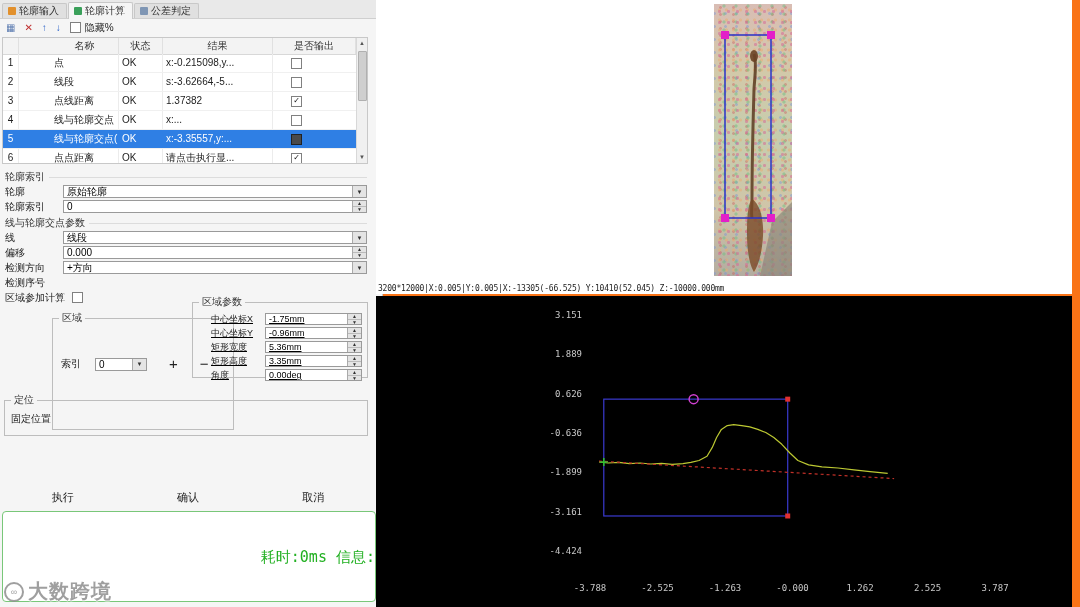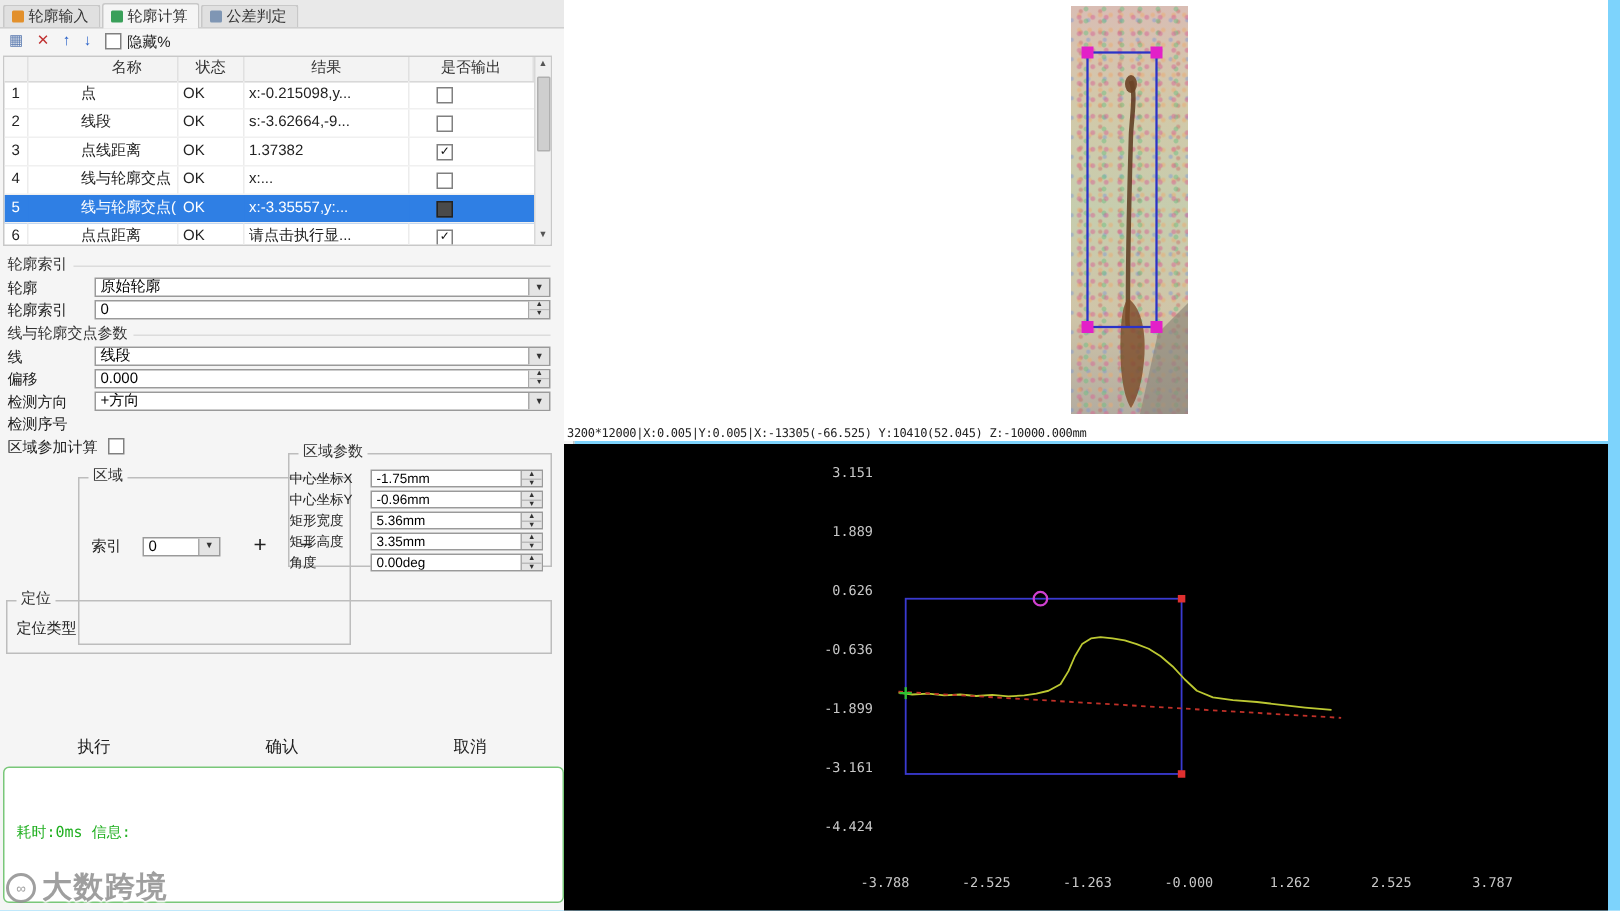--- a/index.html
+++ b/index.html
@@ -1,17 +1,17 @@
 <!DOCTYPE html>
 <html><head>
 <meta charset="utf-8">
 <style>
   html,body{margin:0;padding:0;}
   body{width:1080px;height:607px;font-family:"Liberation Sans","DejaVu Sans",sans-serif;background:#fff;overflow:hidden;}
-  #app{position:relative;width:1080px;height:607px;background:#7dd3fc;}
+  #app{position:relative;width:1080px;height:607px;background:#f97316;}
 
   
   #left-panel{position:absolute;left:0;top:0;width:383px;height:607px;background:#f5f5f5;border-right:1px solid #c4c4c4;box-sizing:border-box;}
   .tabbar{display:flex;height:18px;background:#e9e9e9;border-bottom:1px solid #cfcfcf;padding-left:2px;align-items:flex-end;}
   .tab{display:flex;align-items:center;gap:3px;padding:0 7px 0 5px;font-size:10px;color:#333;background:#e0e0e0;border:1px solid #c8c8c8;border-bottom:none;height:15px;box-sizing:border-box;margin-right:1px;border-radius:2px 2px 0 0;white-space:nowrap;}
   .tab.active{background:#f5f5f5;height:17px;margin-bottom:-1px;justify-content:center;}
   .tabicon{width:8px;height:8px;display:inline-block;border-radius:1px;}
   [data-name="contour-input-icon"]{background:#e2902c;}
   [data-name="contour-calc-icon"]{background:#3aa05a;}
   [data-name="tolerance-icon"]{background:#7f96b4;}
@@ -60,31 +60,31 @@
   .arrows .au{border-bottom:1px solid #bbb;}
 
   .group{position:absolute;border:1px solid #bdbdbd;box-sizing:border-box;}
   #region-group{left:4px;top:318px;width:182px;height:112px;margin-left:48px;}
   #region-params-group{left:192px;top:302px;width:176px;height:76px;}
   #positioning-group{left:4px;top:400px;width:364px;height:36px;}
   .gtitle{position:absolute;top:-7px;left:6px;background:#f5f5f5;padding:0 3px;font-size:10px;color:#333;line-height:12px;white-space:nowrap;}
   .region-row{position:absolute;left:8px;top:38px;right:6px;display:flex;align-items:center;}
   .combo.sm{flex:0 0 52px;}
   .bigbtn{font-size:15px;color:#222;margin-left:22px;line-height:14px;}
-  .rp-rows{position:absolute;left:0;top:9px;right:5px;}
+  .rp-rows{position:absolute;left:18px;top:9px;right:5px;text-decoration:underline;}
   .rp-rows .field-row{height:14px;}
   .rp-rows .field-label{width:52px;font-size:9px;}
   .rp-rows .combo,.rp-rows .spin{font-size:9px;height:12px;}
   .pos-row{position:absolute;left:6px;top:11px;right:6px;display:flex;align-items:center;gap:2px;}
 
   .btnrow{position:absolute;left:0;top:488px;width:376px;display:flex;justify-content:space-around;}
   .flatbtn{border:none;background:transparent;font-size:11px;color:#222;font-family:inherit;padding:2px 10px;}
 
   .logbox{position:absolute;left:2px;top:511px;width:374px;height:91px;border:1px solid #79c779;border-radius:4px;background:#fff;box-sizing:border-box;}
-  .logtext{margin:36px 0 0 8px;font-size:10px;color:#22b022;font-family:"DejaVu Sans Mono",monospace;white-space:pre;}
+  .logtext{margin:36px 0 0 8px;font-size:15px;color:#22b022;font-family:"DejaVu Sans Mono",monospace;white-space:pre;text-align:right;}
 
   .watermark{position:absolute;left:4px;bottom:2px;display:flex;align-items:center;gap:4px;opacity:.85;z-index:5;}
   .wlogo{width:16px;height:16px;border:2px solid #8f8f8f;border-radius:50%;display:flex;align-items:center;justify-content:center;font-size:9px;color:#8f8f8f;background:rgba(255,255,255,.6);}
   .wtext{font-size:20px;font-weight:bold;color:#8f8f8f;text-shadow:0 1px 1px #fff;letter-spacing:1px;}
 
   
   #image-panel{position:absolute;left:376px;top:0;width:696px;height:294px;background:#fff;}
   .specimen-wrap{position:absolute;left:338px;top:4px;width:78px;height:272px;}
   .specimen-bg{position:absolute;inset:0;background-color:#cfc3a6;
     background-image:
@@ -149,21 +149,21 @@
             <span class="c c2" data-name="cell-status">OK</span>
             <span class="c c3" data-name="cell-result">x:-0.215098,y...</span>
             <span class="c c4" data-name="cell-output">
               <span class="cb" data-name="output-checkbox"></span>
             </span>
           </div>
           <div class="trow" data-name="table-row">
             <span class="c c0" data-name="row-number">2</span>
             <span class="c c1" data-name="cell-name">线段</span>
             <span class="c c2" data-name="cell-status">OK</span>
-            <span class="c c3" data-name="cell-result">s:-3.62664,-9...</span>
+            <span class="c c3" data-name="cell-result">s:-3.62664,-5...</span>
             <span class="c c4" data-name="cell-output">
               <span class="cb" data-name="output-checkbox"></span>
             </span>
           </div>
           <div class="trow" data-name="table-row">
             <span class="c c0" data-name="row-number">3</span>
             <span class="c c1" data-name="cell-name">点线距离</span>
             <span class="c c2" data-name="cell-status">OK</span>
             <span class="c c3" data-name="cell-result">1.37382</span>
             <span class="c c4" data-name="cell-output">
@@ -327,21 +327,21 @@
                 <span class="ad" data-name="spin-down-icon">▼</span>
               </span>
             </div>
           </div>
         </div>
     </div>
 
     <div class="group" id="positioning-group" data-name="positioning-group">
       <span class="gtitle" data-name="positioning-title">定位</span>
       <div class="pos-row" data-name="positioning-row">
-        <span class="field-label" data-name="positioning-type-label">定位类型</span>
+        <span class="field-label" data-name="positioning-type-label">固定位置</span>
       </div>
     </div>
 
     <div class="btnrow" data-name="action-buttons">
       <button class="flatbtn" data-name="execute-button">执行</button>
       <button class="flatbtn" data-name="confirm-button">确认</button>
       <button class="flatbtn" data-name="cancel-button">取消</button>
     </div>
 
     <div class="logbox" data-name="log-box">

